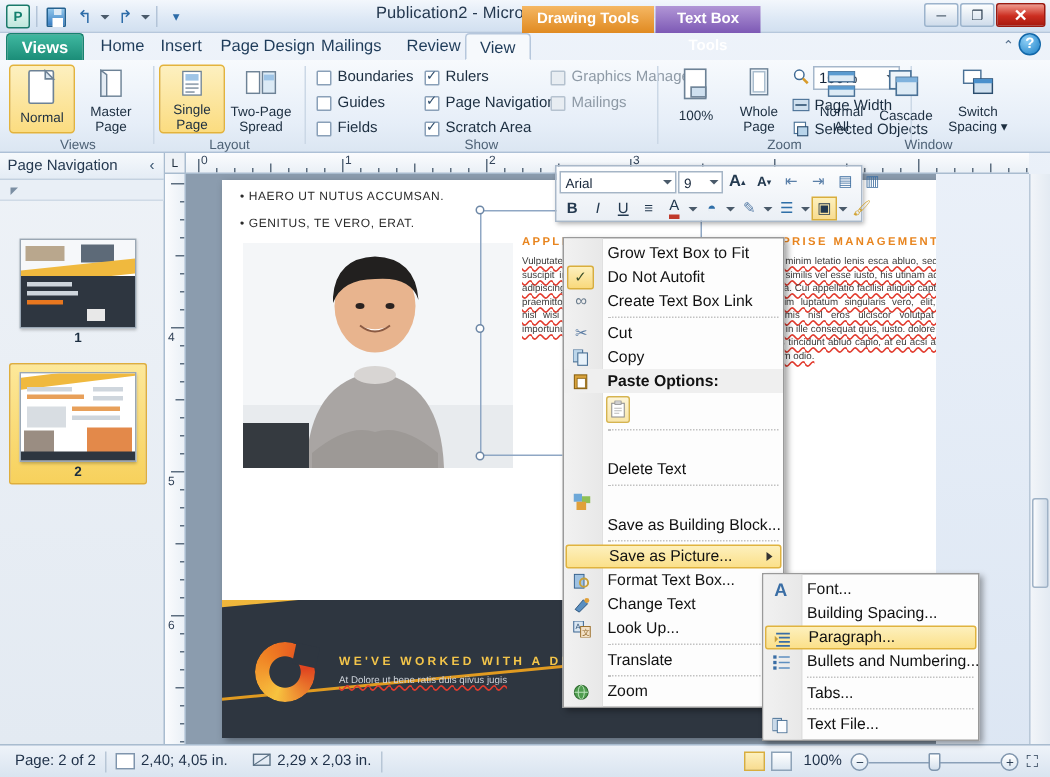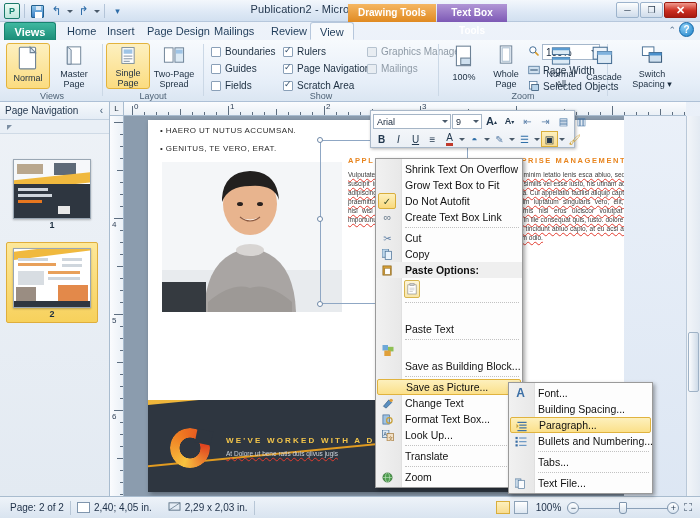--- a/index.html
+++ b/index.html
@@ -405,20 +405,21 @@
       </div>
       <div class="bigbtn" style="left:18px;width:50px">
         <svg class="bigico" viewBox="0 0 24 24">
             <rect x="2" y="3" width="12" height="9" fill="#fff" stroke="#4a7196"></rect>
             <rect x="9" y="9" width="13" height="10" fill="#cfe0ef" stroke="#2b4d6e"></rect>
             <rect x="9" y="9" width="13" height="3" fill="#4a90cc"></rect>
           </svg>
         <span>Switch</span>
         <span>Spacing ▾</span>
       </div>
+      <div class="glabel" style="left:-70px;width:160px">Window</div>
     </div>
   </div>
 
   <div class="navpane">
     <div class="navhdr">
       <span>Page Navigation</span>
       <span class="collapse">‹</span>
     </div>
     <div class="navsub"></div>
 
@@ -686,23 +687,20 @@
           <span class="arrow-d"></span>
         </div>
       <div class="mbtn">
           <span style="color:#d1a12d">🖌</span>
         </div>
     </div>
   </div>
 
   <div class="ctxmenu">
     <div class="mi">
-        <span>Shrink Text On Overflow</span>
-      </div>
-    <div class="mi">
         <span>Grow Text Box to Fit</span>
       </div>
     <div class="mi">
       <span class="chkbadge">✓</span>
       <span>Do Not Autofit</span>
     </div>
     <div class="mi">
       <span class="ico">
           <span style="color:#6a7c8d;font-size:11px">∞</span>
         </span>
@@ -742,21 +740,21 @@
             <line x1="3" y1="8" x2="9" y2="8" stroke="#b0b0b0" stroke-width=".7"></line>
             <line x1="3" y1="10" x2="7" y2="10" stroke="#b0b0b0" stroke-width=".7"></line>
           </svg>
       </div>
     </div>
     <div class="msep"></div>
     <div class="mi">
         <span></span>
       </div>
     <div class="mi">
-        <span>Paste Text</span>
+        <span>Delete Text</span>
       </div>
     <div class="msep"></div>
     <div class="mi">
       <span class="ico">
           <svg width="12" height="11" viewBox="0 0 12 12">
             <rect x="0" y="0" width="6" height="6" fill="#6ea8d8"></rect>
             <rect x="6" y="2" width="6" height="5" fill="#8fc055"></rect>
             <rect x="2" y="6" width="7" height="6" fill="#e0a03a"></rect>
           </svg>
         </span>
@@ -765,35 +763,35 @@
     <div class="mi">
         <span>Save as Building Block...</span>
       </div>
     <div class="msep"></div>
     <div class="mi hl">
       <span>Save as Picture...</span>
       <span class="sub"></span>
     </div>
     <div class="mi">
       <span class="ico">
+          <svg width="11" height="11" viewBox="0 0 12 12">
+            <rect x="1" y="1" width="7" height="10" fill="#9fc2e2" stroke="#35618d" stroke-width=".7"></rect>
+            <circle cx="8" cy="7" r="3" fill="none" stroke="#c8a13a" stroke-width="1.4"></circle>
+          </svg>
+        </span>
+      <span>Format Text Box...</span>
+    </div>
+    <div class="mi">
+      <span class="ico">
           <svg width="12" height="11" viewBox="0 0 12 12">
             <path d="M1 9 L7 2 L10 5 L4 11 Z" fill="#5a8fc0" stroke="#2e567e" stroke-width=".7"></path>
             <circle cx="9.5" cy="2.5" r="1.8" fill="#e0a03a"></circle>
           </svg>
         </span>
       <span>Change Text</span>
-    </div>
-    <div class="mi">
-      <span class="ico">
-          <svg width="11" height="11" viewBox="0 0 12 12">
-            <rect x="1" y="1" width="7" height="10" fill="#9fc2e2" stroke="#35618d" stroke-width=".7"></rect>
-            <circle cx="8" cy="7" r="3" fill="none" stroke="#c8a13a" stroke-width="1.4"></circle>
-          </svg>
-        </span>
-      <span>Format Text Box...</span>
     </div>
     <div class="mi">
       <span class="ico">
           <svg width="12" height="11" viewBox="0 0 12 12">
             <rect x="0" y="0" width="7" height="8" fill="#d9e6f2" stroke="#35618d" stroke-width=".7"></rect>
             <text x="1.2" y="6" font-size="5.5" fill="#2c4f72">A</text>
             <rect x="5" y="4" width="7" height="8" fill="#f2e0c6" stroke="#9c6f2a" stroke-width=".7"></rect>
             <text x="6.2" y="10.5" font-size="5.5" fill="#8a5f1e">文</text>
           </svg>
         </span>

